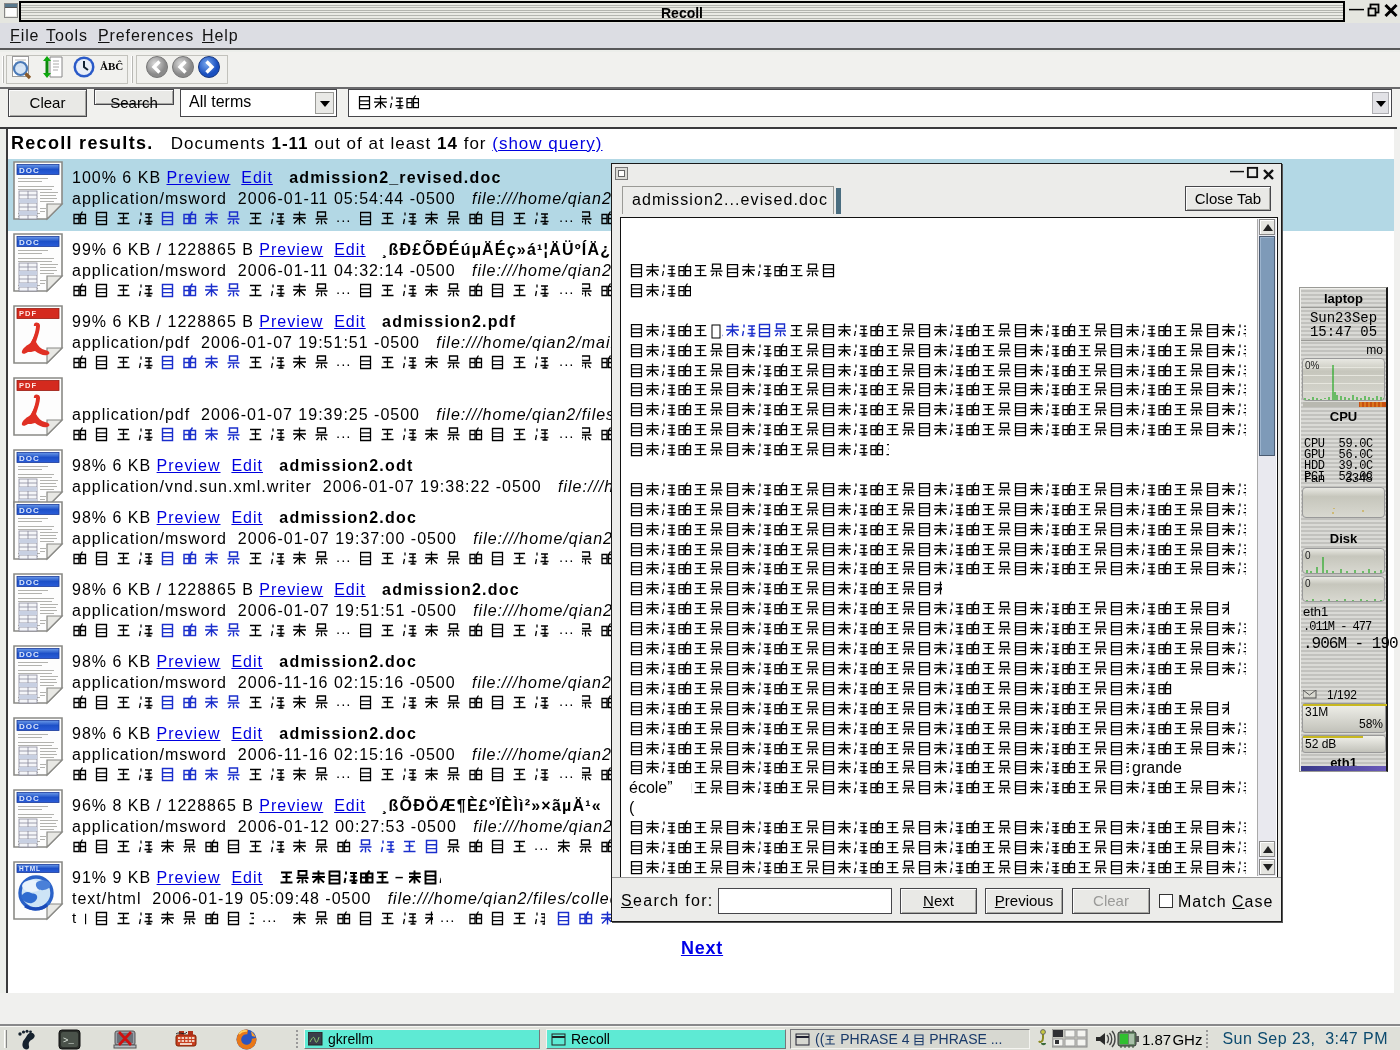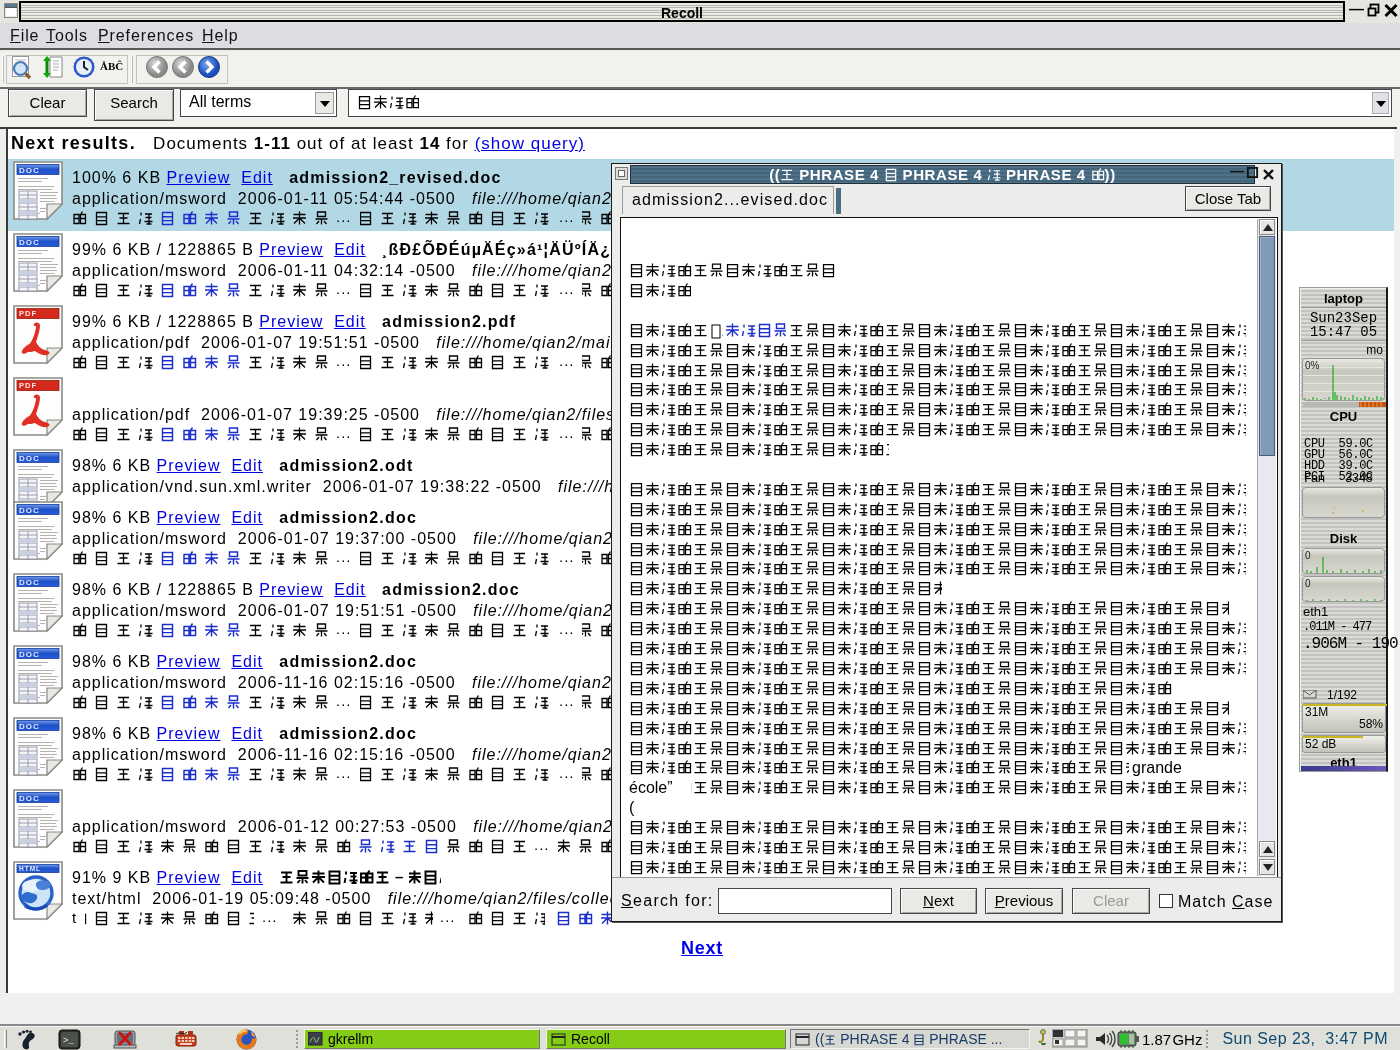--- a/index.html
+++ b/index.html
@@ -60,21 +60,21 @@
 #psinput{position:absolute;left:106px;top:10px;width:174px;height:26px;background:#fff;border:1px solid #46464a}
 .gray{color:#9a9a98 !important}
 #mcbox{position:absolute;left:547px;top:16px;width:14px;height:14px;background:#fff;border:1px solid #333}
 #mclbl{position:absolute;left:566px;top:15px;font-size:16px;letter-spacing:1px}
 #gkrellm{position:absolute;left:1299px;top:287px;width:89px;height:485px;background:repeating-linear-gradient(180deg,#dadad6 0 2px,#c2c2be 2px 4px);border:1px solid #9a9a96;border-right:2px solid #1a1a1a;box-shadow:inset 1px 1px 0 #f0f0ec;font-size:13px}
 .gksec{position:absolute;left:1px;width:85px;color:#000}
 .gkhdr{text-align:center;font-weight:bold;font-size:13px}
 .gkmono{font-family:"Liberation Mono",monospace;font-size:12px;letter-spacing:-1px;white-space:pre}
 .gkchart{position:absolute;left:2px;width:83px;background:linear-gradient(180deg,#e8e8e2,#c6c6bc 30%,#d8d8d0);border:1px solid #999;border-radius:4px;overflow:hidden}
 #taskbar{position:absolute;left:0;top:1026px;width:1400px;height:24px;background:#dfe0d9;border-top:1px solid #f8f8f4;box-shadow:0 -2px 0 #88888a}
-.tkbtn{position:absolute;top:2px;height:20px;background:#84cc16;border:1px solid;border-color:#f4f4f0 #77777a #77777a #f4f4f0;font-size:14px;color:#000;white-space:nowrap;overflow:hidden}
+.tkbtn{position:absolute;top:2px;height:20px;background:#5eead4;border:1px solid;border-color:#f4f4f0 #77777a #77777a #f4f4f0;font-size:14px;color:#000;white-space:nowrap;overflow:hidden}
 .tkbtn.active{border-color:#77777a #f4f4f0 #f4f4f0 #77777a;background:#d7d8d1;color:#1a3a6a}
 .tkicon{position:absolute;top:2px}
 #clock{position:absolute;right:12px;top:3px;font-size:16px;letter-spacing:.45px;color:#0c4a6e}
 #ghz{position:absolute;left:1142px;top:4px;font-size:15px;color:#000}
 </style></head><body>
 <svg width="0" height="0" style="position:absolute">
     <defs>
 <g id="g1">
         <path d="M2.5 2.5h10v12h-10zM2.5 6.8h10M2.5 10.6h10"></path>
       </g>
@@ -254,41 +254,41 @@
           <stop offset="0" stop-color="#7aaaee"></stop>
           <stop offset="1" stop-color="#1a50c0"></stop>
         </radialGradient>
       </defs>
       <circle cx="11" cy="11" r="10.5" fill="url(#gc2)" stroke="#1a3a80"></circle>
       <path d="M8.5 5.5L14 11l-5.5 5.5" stroke="#fff" stroke-width="3.4" fill="none"></path>
     </svg>
 </div>
 <div id="searchrow">
 <div class="btn" style="left:8px;top:0;width:79px;height:28px;line-height:26px">Clear</div>
-<div class="btn" style="left:94px;top:0;width:80px;height:32px;line-height:26px">Search</div>
+<div class="btn" style="left:94px;top:0;width:80px;height:16px;line-height:26px">Search</div>
 <div id="combo">
       <span style="position:absolute;left:8px;top:3px">All terms</span>
       <b>
         <i class="darr"></i>
       </b>
     </div>
 <div id="qinput">
       <span style="position:absolute;left:8px;top:3px"><svg width="68" height="17">
           <rect width="62" height="16" fill="url(#hz)" transform="translate(0,1)"></rect>
         </svg></span>
       <b style="position:absolute;right:2px;top:2px;width:17px;height:22px;background:#e2e2e6;border:1px solid #aeaeb2">
         <i class="darr" style="left:3px;top:8px;border-top-color:#000"></i>
       </b>
     </div>
 </div>
 <div id="contentline"></div>
 <div id="rightstrip"></div>
 <div id="statusbar"></div>
 <div id="content">
-<div id="qhead"><b class="qr">Next results.</b> &nbsp; Documents <b>1-11</b> out of at least <b>14</b> for <a>(show query)</a></div>
+<div id="qhead"><b class="qr">Recoll results.</b> &nbsp; Documents <b>1-11</b> out of at least <b>14</b> for <a>(show query)</a></div>
 <div class="row sel" style="top:30px;height:72px">
 <svg class="ricon" style="top:2px" width="56" height="62">
         <use href="#idoc"></use>
       </svg>
 <div class="rt" style="top:10px">100% 6 KB <a>Preview</a> &nbsp;<a>Edit</a> &nbsp; <b>admission2_revised.doc</b></div>
 <div class="rt meta" style="top:31px">application/msword&nbsp; 2006-01-11 05:54:44 -0500&nbsp;&nbsp; <i>file:///home/qian2/mail/deleted/admission2_revised.doc</i></div>
 <div class="rt" style="top:51px"><svg width="575" height="17">
           <rect x="0" y="1" width="81" height="16" fill="url(#hzs)"></rect>
           <rect x="88" y="1" width="81" height="16" fill="url(#hzsb)"></rect>
           <rect x="176" y="1" width="81" height="16" fill="url(#hzs)"></rect>
@@ -413,20 +413,21 @@
           <text x="264" y="12" font-size="15" fill="#000">...</text>
           <rect x="288" y="1" width="191" height="16" fill="url(#hzs)"></rect>
           <text x="487" y="12" font-size="15" fill="#000">...</text>
           <rect x="510" y="1" width="59" height="16" fill="url(#hzs)"></rect>
         </svg></div>
 </div>
 <div class="row" style="top:658px;height:72px">
 <svg class="ricon" style="top:2px" width="56" height="62">
         <use href="#idoc"></use>
       </svg>
+<div class="rt" style="top:10px">96% 8 KB / 1228865 B <a>Preview</a> &nbsp;<a>Edit</a> &nbsp; <b>¸ßÕÐÖÆ¶È£ºÏÈÌì²»×ãµÄ¹«</b></div>
 <div class="rt meta" style="top:31px">application/msword&nbsp; 2006-01-12 00:27:53 -0500&nbsp;&nbsp; <i>file:///home/qian2/mail/deleted/gongping.doc</i></div>
 <div class="rt" style="top:51px"><svg width="615" height="17">
           <rect x="0" y="1" width="279" height="16" fill="url(#hzs)"></rect>
           <rect x="286" y="1" width="81" height="16" fill="url(#hzsb)"></rect>
           <rect x="374" y="1" width="81" height="16" fill="url(#hzs)"></rect>
           <text x="462" y="12" font-size="15" fill="#000">...</text>
           <rect x="486" y="1" width="125" height="16" fill="url(#hzs)"></rect>
         </svg></div>
 </div>
 <div class="row" style="top:730px;height:72px">
@@ -448,37 +449,20 @@
           <rect x="392" y="1" width="81" height="16" fill="url(#hzs)"></rect>
           <rect x="480" y="1" width="59" height="16" fill="url(#hzsb)"></rect>
         </svg></div>
 </div>
 <div id="nextlink"><a>Next</a></div>
 </div>
 <div id="preview">
 <div id="pmenu">
       <i></i>
     </div>
-<div id="ptitle">((<svg width="14" height="15" viewBox="0 0 15 16" style="vertical-align:-2px">
-        <g stroke="#fff" stroke-width="1.3" fill="none">
-          <use href="#g5"></use>
-        </g>
-      </svg> PHRASE 4 <svg width="14" height="15" viewBox="0 0 15 16" style="vertical-align:-2px">
-        <g stroke="#fff" stroke-width="1.3" fill="none">
-          <use href="#g1"></use>
-        </g>
-      </svg> PHRASE 4 <svg width="14" height="15" viewBox="0 0 15 16" style="vertical-align:-2px">
-        <g stroke="#fff" stroke-width="1.3" fill="none">
-          <use href="#g3"></use>
-        </g>
-      </svg> PHRASE 4 <svg width="14" height="15" viewBox="0 0 15 16" style="vertical-align:-2px">
-        <g stroke="#fff" stroke-width="1.3" fill="none">
-          <use href="#g4"></use>
-        </g>
-      </svg>))</div>
 <div class="pwbtn" style="left:618px;top:-1px">―</div>
 <div class="pwbtn" style="left:634px"><svg width="13" height="13" viewBox="0 0 14 14" fill="none" stroke="#111" stroke-width="2">
         <rect x="2" y="2" width="10" height="10"></rect>
       </svg></div>
 <div class="pwbtn" style="left:650px;top:4px"><svg width="13" height="13" viewBox="0 0 13 13">
         <path d="M2 2l9 9M11 2L2 11" stroke="#111" stroke-width="2.4"></path>
       </svg></div>
 <div id="ptabrow">
       <div id="ptab">admission2...evised.doc</div>
       <div id="ptabbar"></div>

